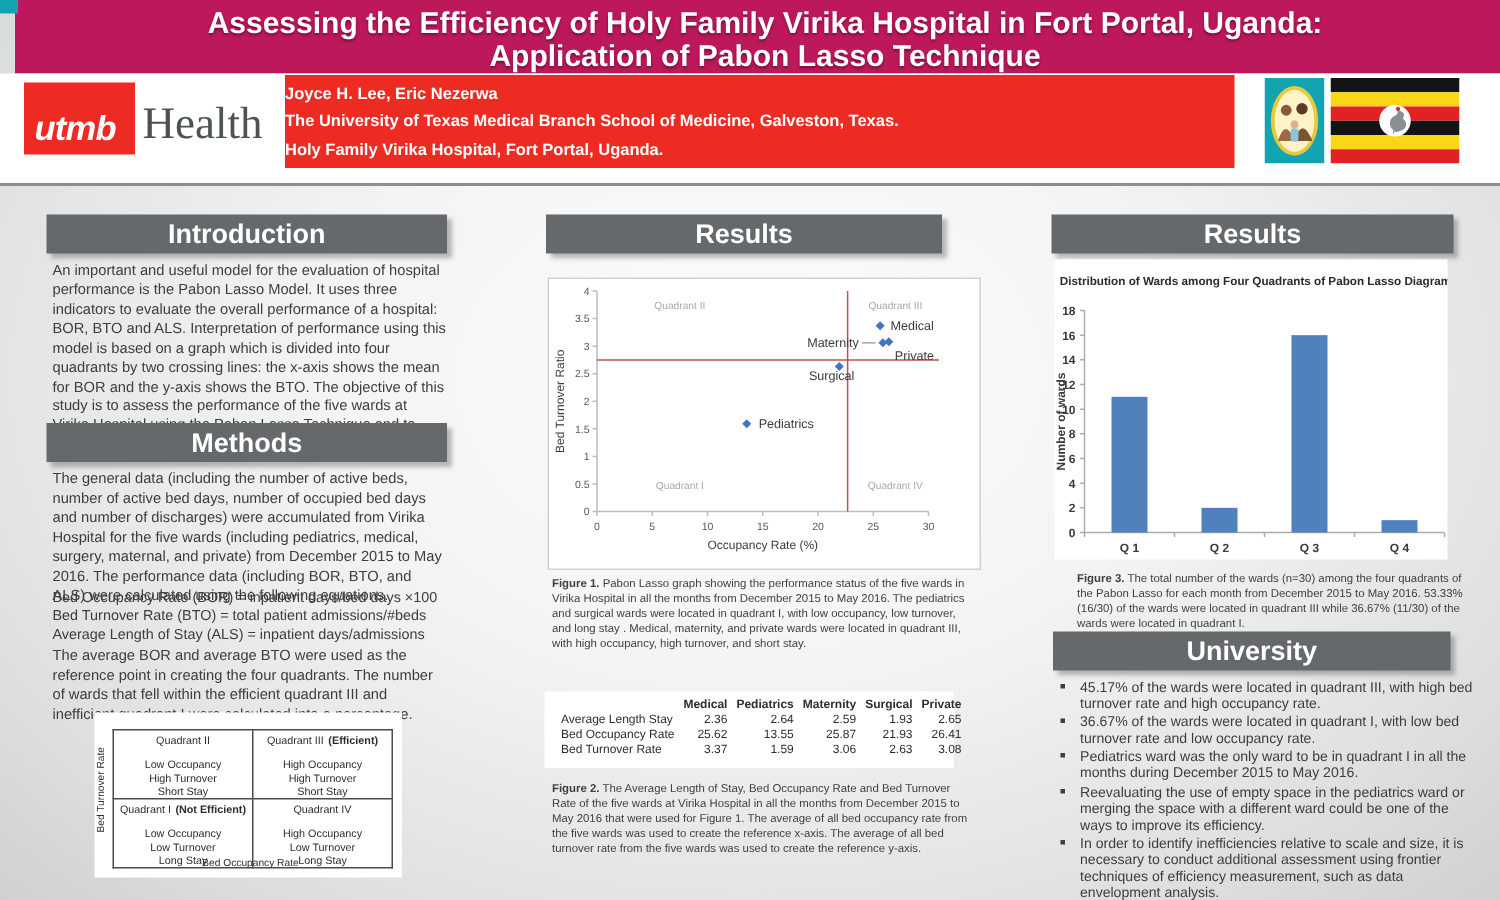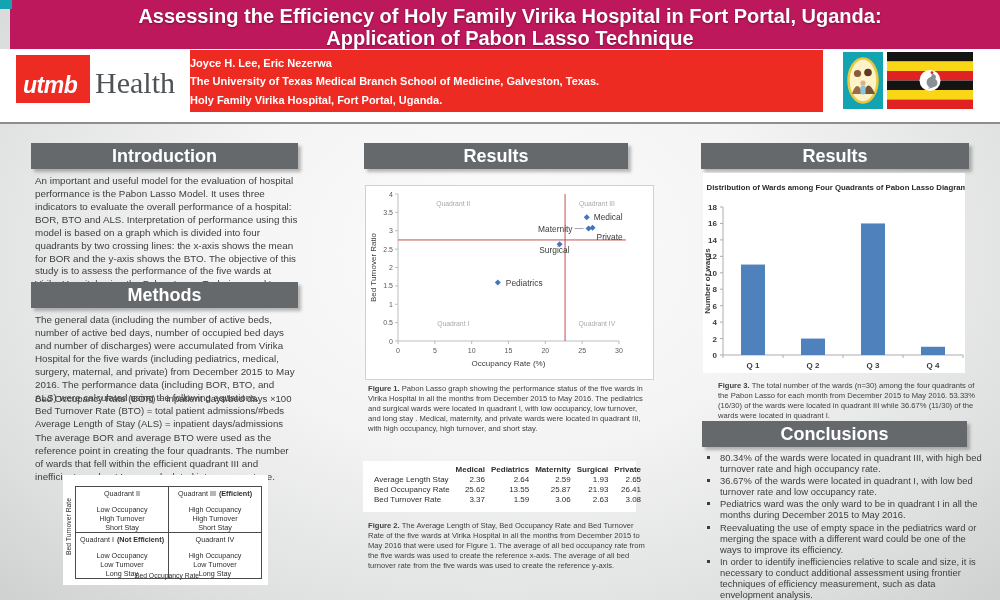--- a/index.html
+++ b/index.html
@@ -320,21 +320,21 @@
       <text x="230" y="195" text-anchor="middle" class="btick">Q 4</text>
       <text x="7" y="108" text-anchor="middle" class="btick" transform="rotate(-90 7 108)">Number of wards</text>
     </svg>
 </div>
 
 <p class="caption" style="left:706px;top:381px;width:260px;margin-left:12px;">
   <b>Figure 3.</b>
   <span>The total number of the wards (n=30) among the four quadrants of the Pabon Lasso for each month from December 2015 to May 2016. 53.33% (16/30) of the wards were located in quadrant III while 36.67% (11/30) of the wards were located in quadrant I.</span>
 </p>
 
-<div class="sec-h" style="left:702px;top:421px;width:265px;">Conclusions</div>
+<div class="sec-h" style="left:702px;top:421px;width:265px;">University</div>
 
 <ul class="conc">
-  <li>80.34% of the wards were located in quadrant III, with high bed turnover rate and high occupancy rate.</li>
+  <li>45.17% of the wards were located in quadrant III, with high bed turnover rate and high occupancy rate.</li>
   <li>36.67% of the wards were located in quadrant I, with low bed turnover rate and low occupancy rate.</li>
   <li>Pediatrics ward was the only ward to be in quadrant I in all the months during December 2015 to May 2016.</li>
   <li>Reevaluating the use of empty space in the pediatrics ward or merging the space with a different ward could be one of the ways to improve its efficiency.</li>
   <li>In order to identify inefficiencies relative to scale and size, it is necessary to conduct additional assessment using frontier techniques of efficiency measurement, such as data envelopment analysis.</li>
 </ul>
 
 </body></html>

